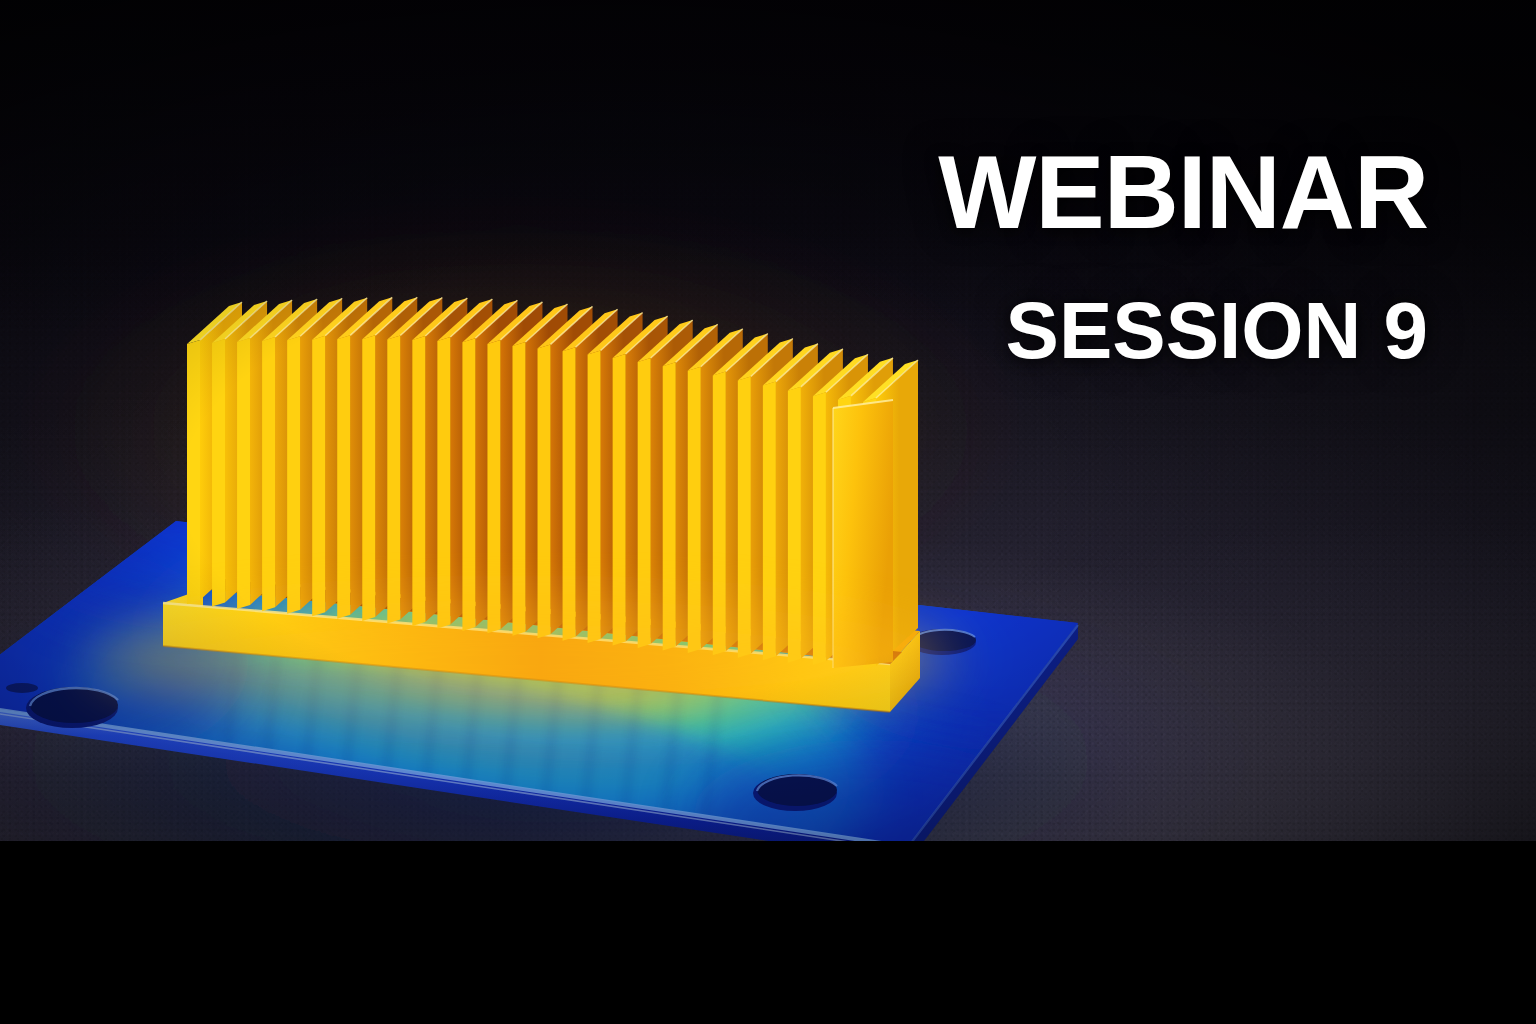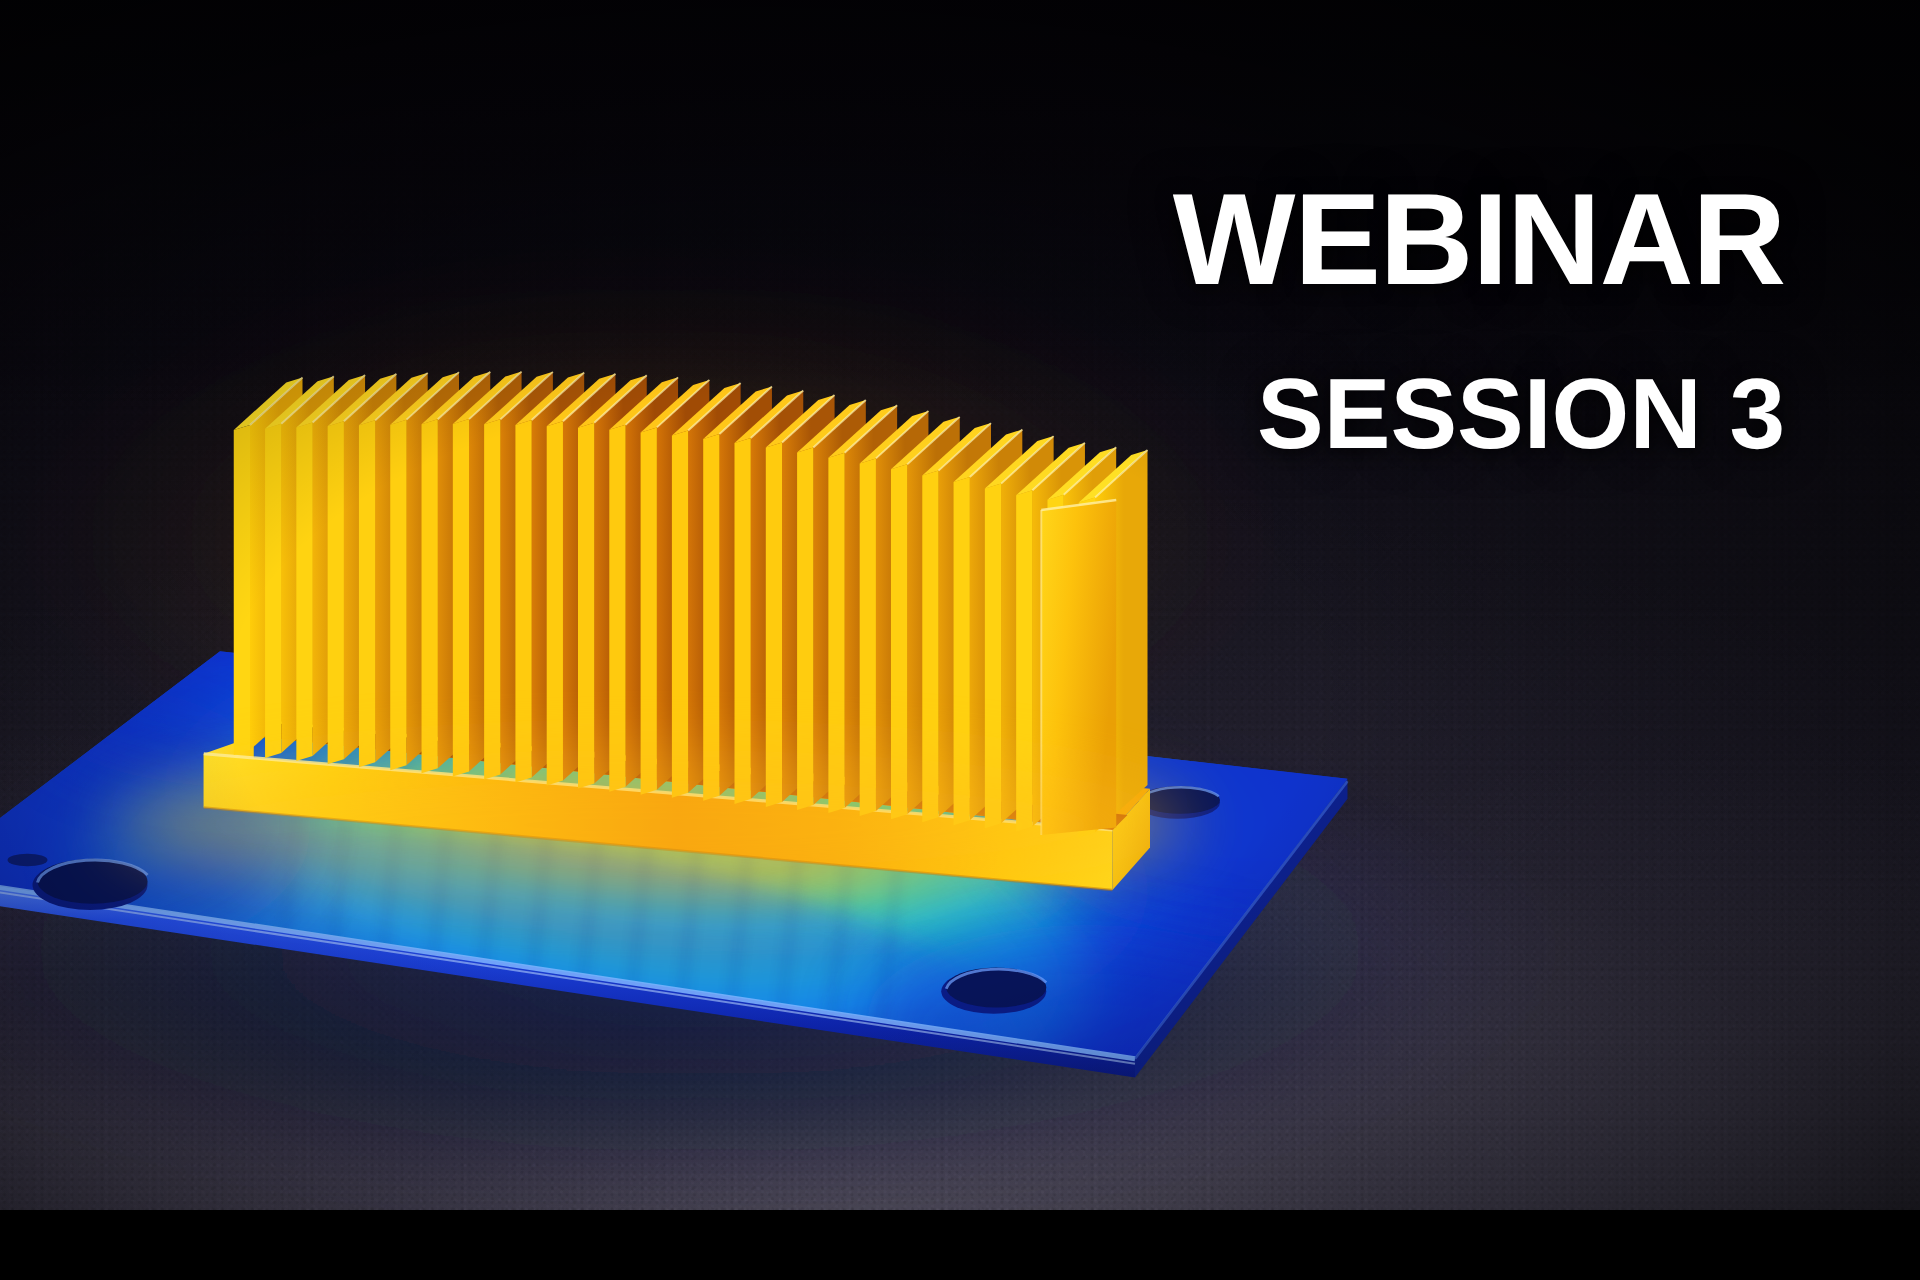--- a/index.html
+++ b/index.html
@@ -1,19 +1,19 @@
 <!DOCTYPE html>
 <html><head>
 <meta charset="utf-8">
 <style>
   html,body{margin:0;padding:0;background:#000;}
   body{width:1536px;height:1024px;overflow:hidden;
        font-family:"Liberation Sans","DejaVu Sans",sans-serif;}
 
-  #stage{position:relative;width:1536px;height:968px;overflow:hidden;background:#0b0910;}
+  #stage{position:relative;width:1536px;height:841px;overflow:hidden;background:#0b0910;}
 
   
   .bg-base{position:absolute;inset:0;
     background:
       radial-gradient(120% 95% at 46% 104%, rgba(150,145,165,.50) 0%, rgba(110,106,128,.34) 22%, rgba(60,58,74,.16) 44%, rgba(20,19,28,0) 68%),
       radial-gradient(70% 55% at 92% 96%, rgba(120,116,138,.26) 0%, rgba(40,38,52,0) 62%),
       radial-gradient(58% 46% at 6% 88%, rgba(108,104,126,.20) 0%, rgba(30,28,40,0) 60%),
       linear-gradient(178deg,#0a0810 0%,#0c0a13 28%,#16141e 52%,#232030 72%,#322e40 88%,#3a3648 100%);
   }
   .bg-noise{position:absolute;inset:0;opacity:.5;mix-blend-mode:overlay;
@@ -522,15 +522,15 @@
     </g>
 
     <g opacity=".40">
       <ellipse cx="520" cy="660" rx="430" ry="60" fill="#ffbc1a" filter="url(#blurBig)"></ellipse>
     </g>
   </svg>
 
   <div class="bg-vig"></div>
 
   <div class="txt" id="t-webinar">WEBINAR</div>
-  <div class="txt" id="t-session">SESSION 3</div>
+  <div class="txt" id="t-session">SESSION 9</div>
 
 </div>
 
 </body></html>

